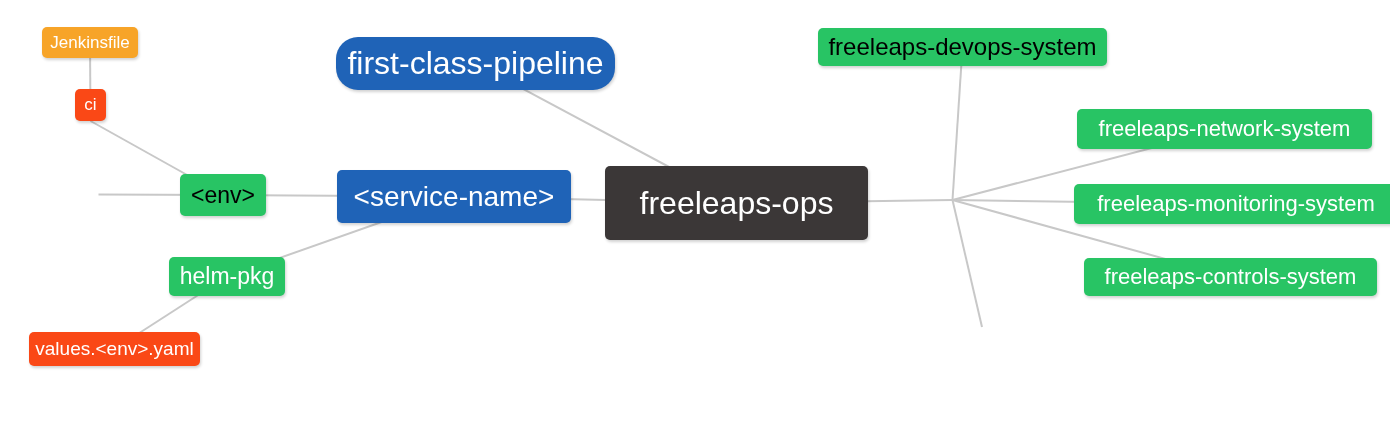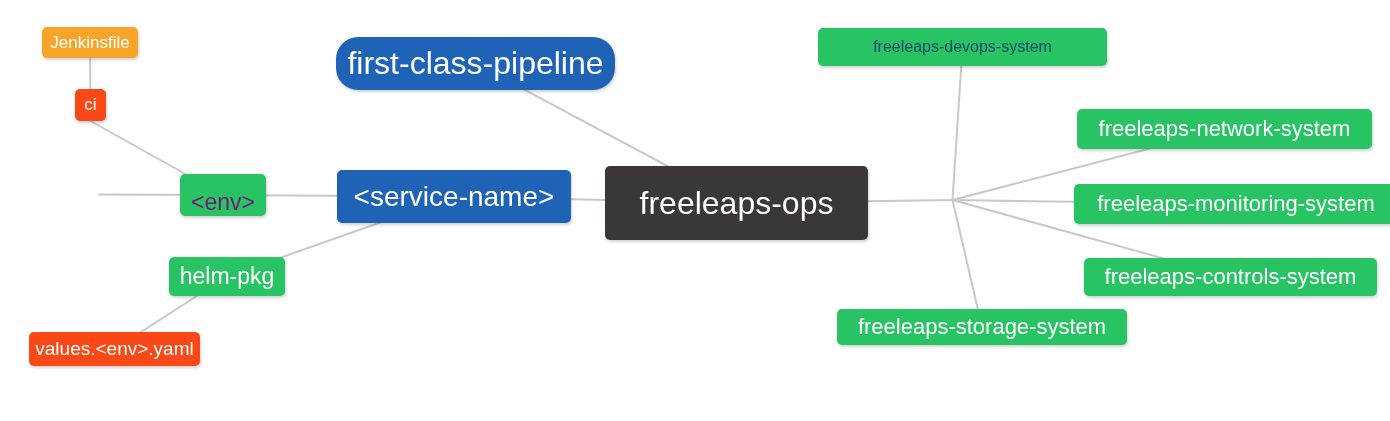--- a/index.html
+++ b/index.html
@@ -59,46 +59,43 @@
       <line x1="930.5" y1="200" x2="1214" y2="204" stroke="#C8C8C8" stroke-width="2"></line>
       <line x1="930.5" y1="200" x2="1208.5" y2="277" stroke="#C8C8C8" stroke-width="2"></line>
       <line x1="930.5" y1="200" x2="960" y2="327" stroke="#C8C8C8" stroke-width="2"></line>
     </svg>
 <div class="node" style="left: 20px; top: 27px; width: 96px; height: 31px; font-size: 17px; background: rgb(247, 164, 40); color: rgb(255, 255, 255);">
       <span class="node-label">Jenkinsfile</span>
     </div>
     <div class="node" style="left: 53px; top: 89px; width: 31px; height: 32px; font-size: 17px; background: rgb(250, 72, 22); color: rgb(255, 255, 255);">
       <span class="node-label">ci</span>
     </div>
-    <div class="node" style="left: 158px; top: 174px; width: 86px; height: 42px; font-size: 23px; background: rgb(40, 196, 100); color: #701a75; align-items: flex-end;">
+    <div class="node" style="left: 158px; top: 174px; width: 86px; height: 42px; font-size: 23px; background: rgb(40, 196, 100); color: #000000;">
       <span class="node-label">&lt;env&gt;</span>
     </div>
     <div class="node" style="left: 147px; top: 257px; width: 116px; height: 39px; font-size: 23px; background: rgb(40, 196, 100); color: rgb(255, 255, 255);">
       <span class="node-label">helm-pkg</span>
     </div>
     <div class="node" style="left: 7px; top: 332px; width: 171px; height: 34px; font-size: 19px; background: rgb(250, 72, 22); color: rgb(255, 255, 255);">
       <span class="node-label">values.&lt;env&gt;.yaml</span>
     </div>
     <div class="node" style="left: 314px; top: 37px; width: 279px; height: 53px; font-size: 32px; background: rgb(31, 99, 183); color: rgb(255, 255, 255); border-radius: 22px;">
       <span class="node-label">first-class-pipeline</span>
     </div>
     <div class="node" style="left: 315px; top: 170px; width: 234px; height: 53px; font-size: 28px; background: rgb(31, 99, 183); color: rgb(255, 255, 255);">
       <span class="node-label">&lt;service-name&gt;</span>
     </div>
     <div class="node" style="left: 583px; top: 166px; width: 263px; height: 74px; font-size: 32px; background: rgb(59, 55, 55); color: rgb(255, 255, 255);">
       <span class="node-label">freeleaps-ops</span>
     </div>
-    <div class="node" style="left: 796px; top: 28px; width: 289px; height: 38px; font-size: 16px; background: rgb(40, 196, 100); color: #0c4a6e;">
+    <div class="node" style="left: 796px; top: 28px; width: 289px; height: 38px; font-size: 24px; background: rgb(40, 196, 100); color: #000000;">
       <span class="node-label">freeleaps-devops-system</span>
     </div>
     <div class="node" style="left: 1055px; top: 109px; width: 295px; height: 40px; font-size: 22px; background: rgb(40, 196, 100); color: rgb(255, 255, 255);">
       <span class="node-label">freeleaps-network-system</span>
     </div>
     <div class="node" style="left: 1052px; top: 184px; width: 324px; height: 40px; font-size: 22px; background: rgb(40, 196, 100); color: rgb(255, 255, 255);">
       <span class="node-label">freeleaps-monitoring-system</span>
     </div>
     <div class="node" style="left: 1062px; top: 258px; width: 293px; height: 38px; font-size: 22px; background: rgb(40, 196, 100); color: rgb(255, 255, 255);">
       <span class="node-label">freeleaps-controls-system</span>
     </div>
-    <div class="node" style="left: 815px; top: 309px; width: 290px; height: 36px; font-size: 22px; background: rgb(40, 196, 100); color: rgb(255, 255, 255);">
-      <span class="node-label">freeleaps-storage-system</span>
-    </div>
   </div>
 
 </body></html>

